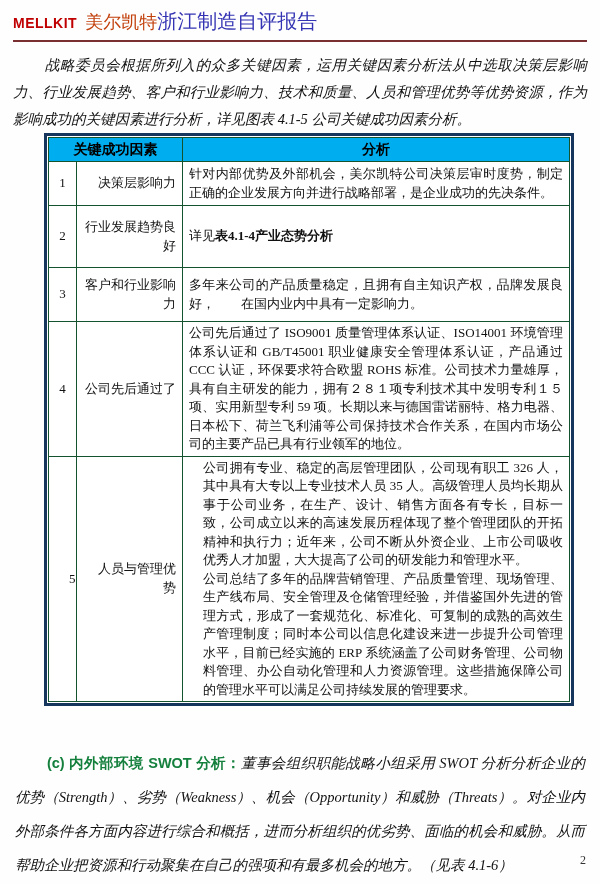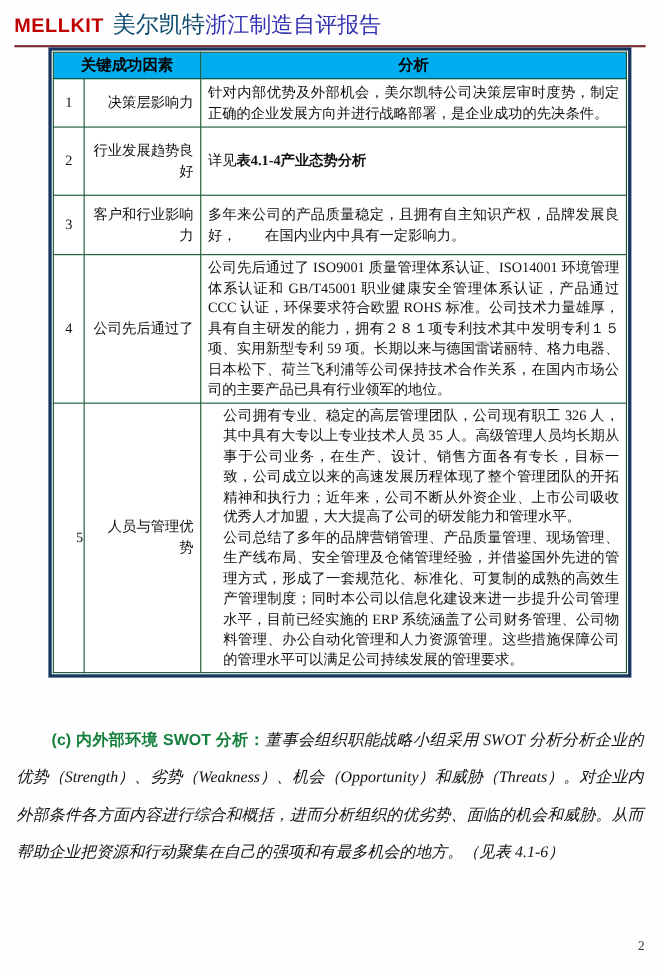--- a/index.html
+++ b/index.html
@@ -15,26 +15,26 @@
     padding:8px 13px 0 13px;
   }
   
   .hdr{
     border-bottom:2px solid var(--rule-maroon,#7a3030);
     padding-bottom:5px;
     white-space:nowrap;
   }
   .hdr .brand{
     font-family:"Liberation Sans","DejaVu Sans",sans-serif;
-    font-size:18px;font-weight:bold;
+    font-size:14px;font-weight:bold;
     color:var(--brand-red,#c00000);
     letter-spacing:.5px;
   }
   .hdr .company{
-    font-size:21px;color:#0c4a6e;margin-left:4px;
+    font-size:18px;color:#c2410c;margin-left:4px;
   }
   .hdr .doctitle{
     font-size:20px;color:var(--title-blue,#3333b3);
   }
   
   .intro{
     margin:10px 0 0 0;
     font-size:14.5px;line-height:27px;
     font-style:italic;
     text-align:justify;
@@ -106,20 +106,21 @@
 </head>
 <body>
 
 <div class="page">
 
   <div class="hdr">
     <span class="brand">MELLKIT</span>
     <span class="company">美尔凯特</span><span class="doctitle">浙江制造自评报告</span>
   </div>
 
+  <p class="intro">战略委员会根据所列入的众多关键因素，运用关键因素分析法从中选取决策层影响力、行业发展趋势、客户和行业影响力、技术和质量、人员和管理优势等优势资源，作为影响成功的关键因素进行分析，详见图表 4.1-5 公司关键成功因素分析。</p>
 
 
   <div class="tbl-wrap">
     <table class="kft">
       <colgroup>
         <col style="width:28px">
           <col style="width:106px">
           <col>
       </colgroup>
       <tbody>

